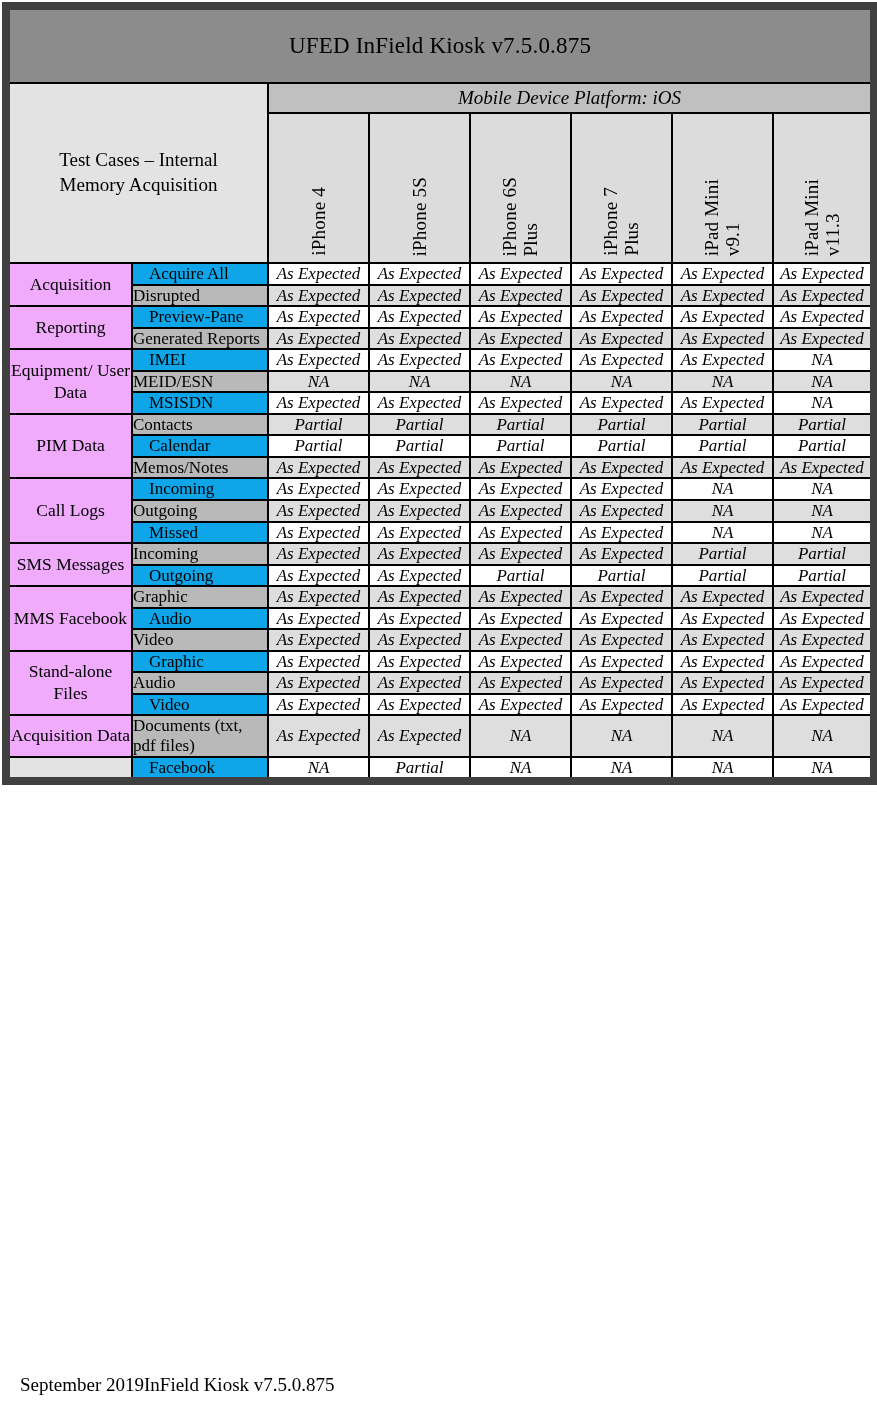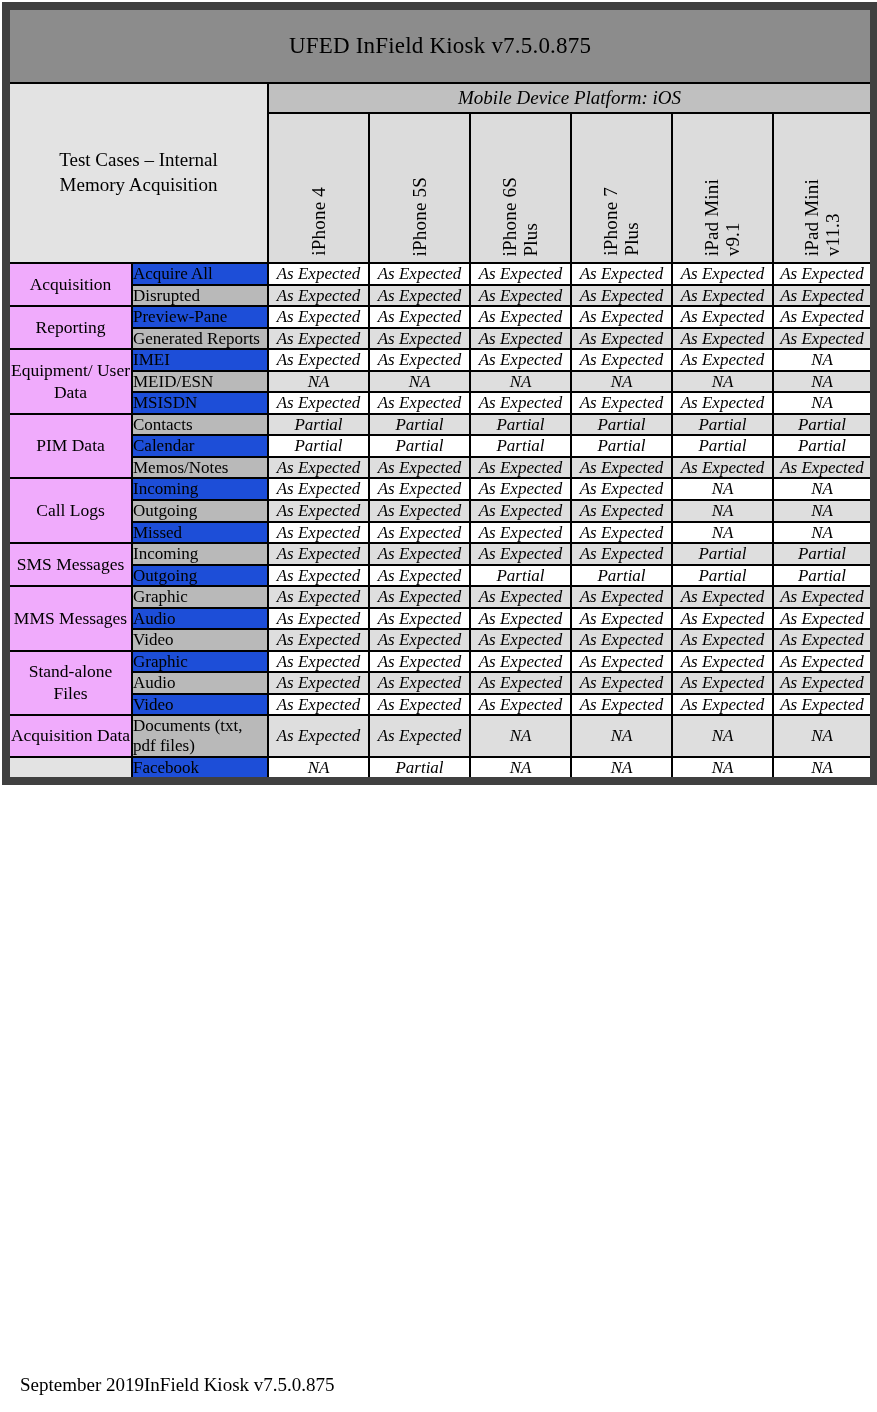--- a/index.html
+++ b/index.html
@@ -105,21 +105,21 @@
   td.category.blank { background: #e3e3e3; }
 
   
   td.subtest {
     font-size: 17px;
     text-align: left;
     vertical-align: top;
     padding: 2px 0 0 6px;
     line-height: 1.15;
   }
-  td.subtest.light { background: #1d4ed8; }
+  td.subtest.light { background: #0ea5e9; padding-left: 16px; }
   td.subtest.dark  { background: #b9b9b9; }
 
   
   td.result {
     font-size: 17px;
     font-style: italic;
     text-align: center;
     vertical-align: top;
     padding-top: 2px;
     line-height: 1.15;
@@ -345,21 +345,21 @@
         <tr>
           <td class="subtest light">Outgoing</td>
           <td class="result light">As Expected</td>
           <td class="result light">As Expected</td>
           <td class="result light">Partial</td>
           <td class="result light">Partial</td>
           <td class="result light">Partial</td>
           <td class="result light">Partial</td>
         </tr>
         <tr>
-          <td class="category" rowspan="3">MMS Messages</td>
+          <td class="category" rowspan="3">MMS Facebook</td>
           <td class="subtest dark">Graphic</td>
           <td class="result dark">As Expected</td>
           <td class="result dark">As Expected</td>
           <td class="result dark">As Expected</td>
           <td class="result dark">As Expected</td>
           <td class="result dark">As Expected</td>
           <td class="result dark">As Expected</td>
         </tr>
         <tr>
           <td class="subtest light">Audio</td>

